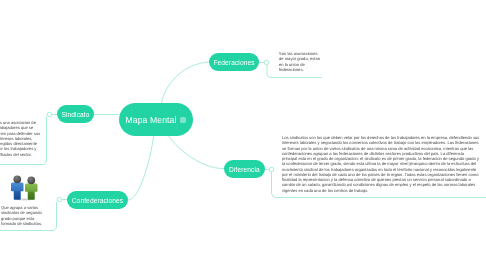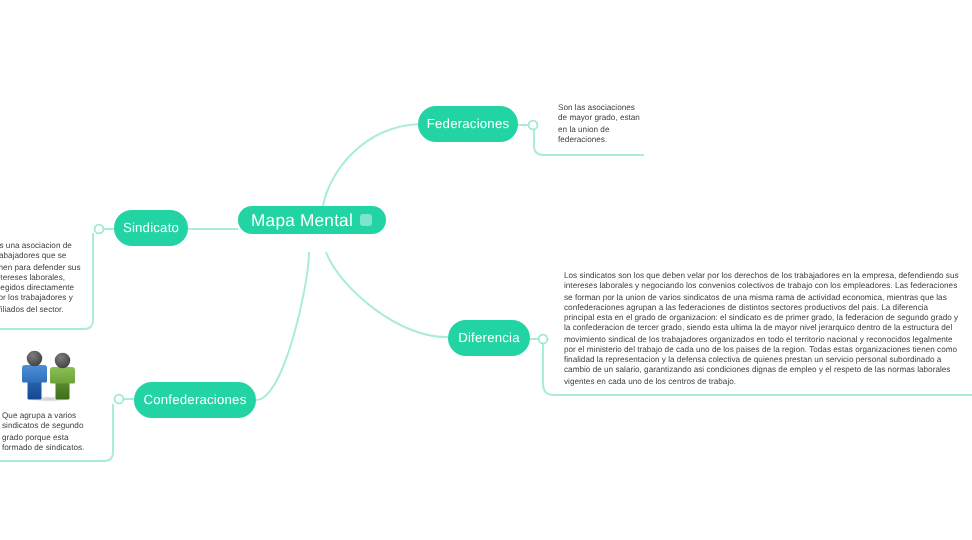--- a/index.html
+++ b/index.html
@@ -7,21 +7,21 @@
        font-family:"Liberation Sans",sans-serif;position:relative;}
   #canvas{position:absolute;left:0;top:0;width:486px;height:270px;background:#fff;}
   svg.edges{position:absolute;left:0;top:0;width:486px;height:270px;overflow:visible;}
   .node{position:absolute;background:#22d3a4;color:#ffffff;border-radius:999px;
         display:flex;align-items:center;justify-content:center;white-space:nowrap;
         box-sizing:border-box;letter-spacing:0.1px;}
   .note{position:absolute;color:#3f3f3f;font-size:4.1px;line-height:5.25px;
         text-align:left;-webkit-font-smoothing:antialiased;
         text-rendering:geometricPrecision;
         transform:translateZ(0);}
-  #root-node{left:119px;top:103px;width:74px;height:14px;font-size:8.65px;gap:4px;}
+  #root-node{left:119px;top:103px;width:74px;height:33px;font-size:8.65px;gap:4px;}
   #n-sindicato{left:57px;top:105px;width:37px;height:18px;font-size:6.62px;}
   #n-federaciones{left:209px;top:53px;width:50px;height:18px;font-size:6.62px;}
   #n-confederaciones{left:67px;top:191px;width:61px;height:18px;font-size:6.62px;}
   #n-diferencia{left:224px;top:160px;width:41px;height:18px;font-size:6.62px;}
   .badge{width:6px;height:6px;border-radius:1.6px;background:rgba(255,255,255,0.42);
          display:inline-block;flex:none;}
   #note-sindicato{left:-3px;top:120px;width:46px;}
   #note-federaciones{left:279px;top:51px;width:41px;}
   #note-confederaciones{left:1px;top:205px;width:48px;}
   #note-diferencia{left:282px;top:135px;width:198px;}

